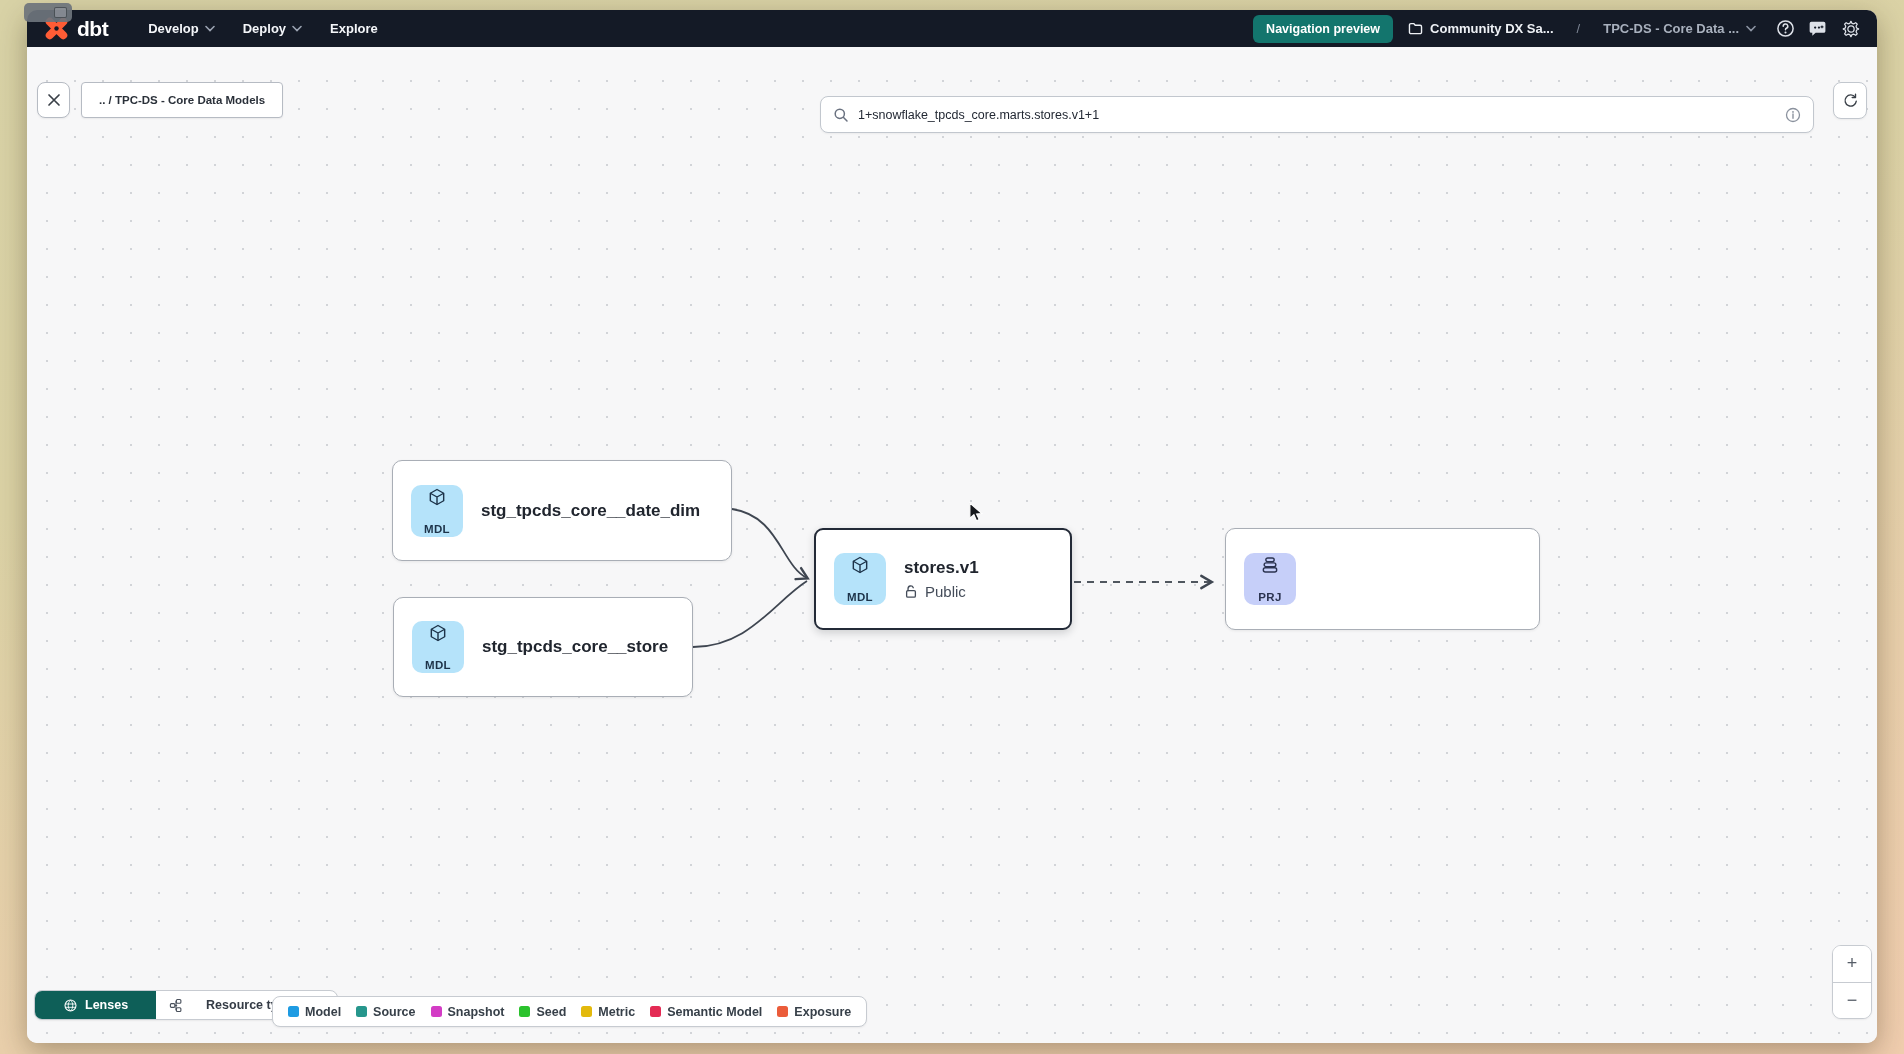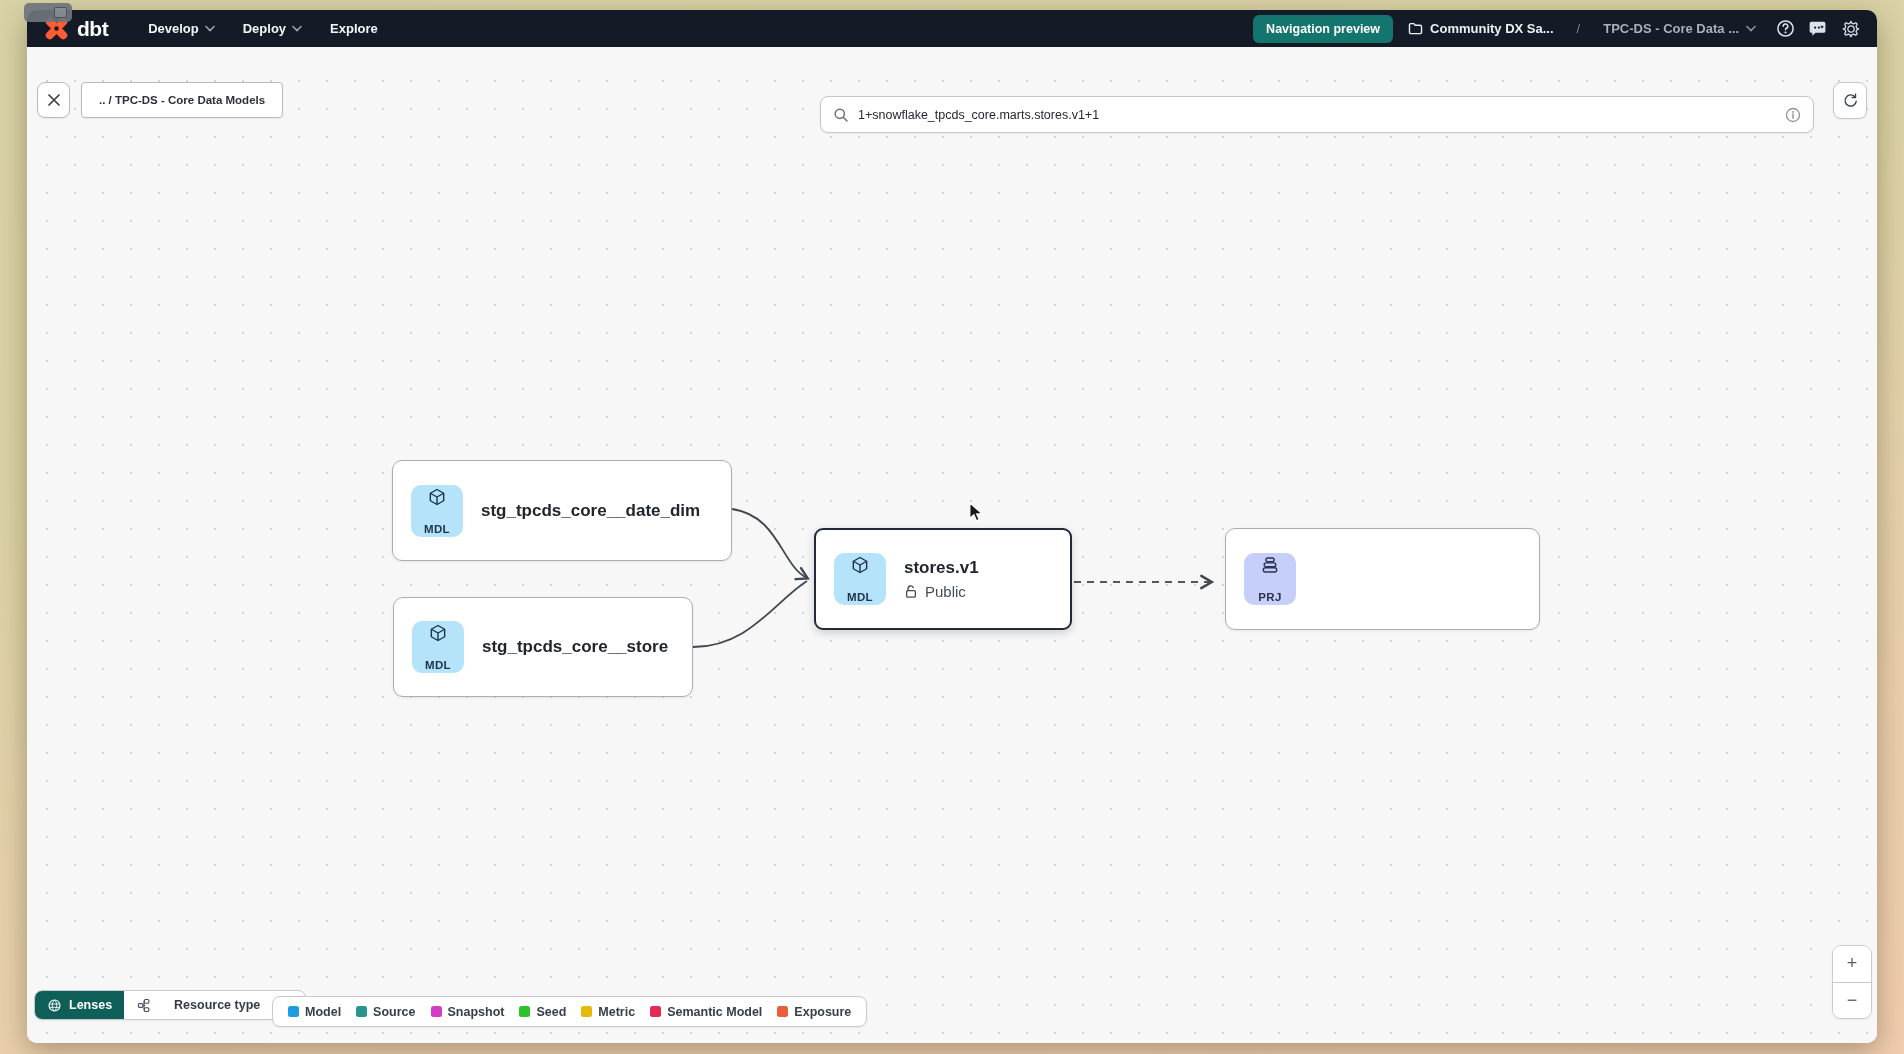--- a/index.html
+++ b/index.html
@@ -73,21 +73,21 @@
   .node-label { font-size:17px; font-weight:600; color:#20252e; white-space:nowrap; }
   .node-body { display:flex; flex-direction:column; justify-content:center; gap:5px; }
   .node-kicker { font-size:13.5px; font-weight:500; color:#3c434f; }
   .access-row { display:flex; align-items:center; gap:7px; color:#444c59; font-size:15px; }
 
   
   .lenses-pill { position:absolute; left:7px; top:933px; height:30px; display:flex;
     border:1px solid #c7cbd1; border-radius:8px; overflow:hidden; background:#fff;
     box-shadow:0 1px 2px rgba(0,0,0,.06); }
   .lenses-seg { background:#0e5f58; color:#fff; display:flex; align-items:center; gap:7px;
-    padding:0 12px; font-size:12.5px; font-weight:700; cursor:pointer; }
+    padding:0 28px; font-size:12.5px; font-weight:700; cursor:pointer; }
   .rtype-seg { display:flex; align-items:center; gap:22px; padding:0 12px; font-size:12.5px;
     font-weight:600; color:#343b45; cursor:pointer; }
   .legend { position:absolute; left:245px; top:931px; height:31px; background:#fff;
     border:1px solid #c7cbd1; border-radius:8px; display:flex; align-items:center;
     gap:15px; padding:0 15px; box-shadow:0 1px 2px rgba(0,0,0,.06);margin-top:8px; }
   .legend-item { display:flex; align-items:center; gap:6px; font-size:12.5px; font-weight:600; color:#374049; white-space:nowrap; }
   .swatch { width:11px; height:11px; border-radius:2.5px; }
 
   .zoom-ctl { position:absolute; left:1805px; top:888px; width:40px; height:74px;
     background:#fff; border:1px solid #c7cbd1; border-radius:9px; display:flex; flex-direction:column;

